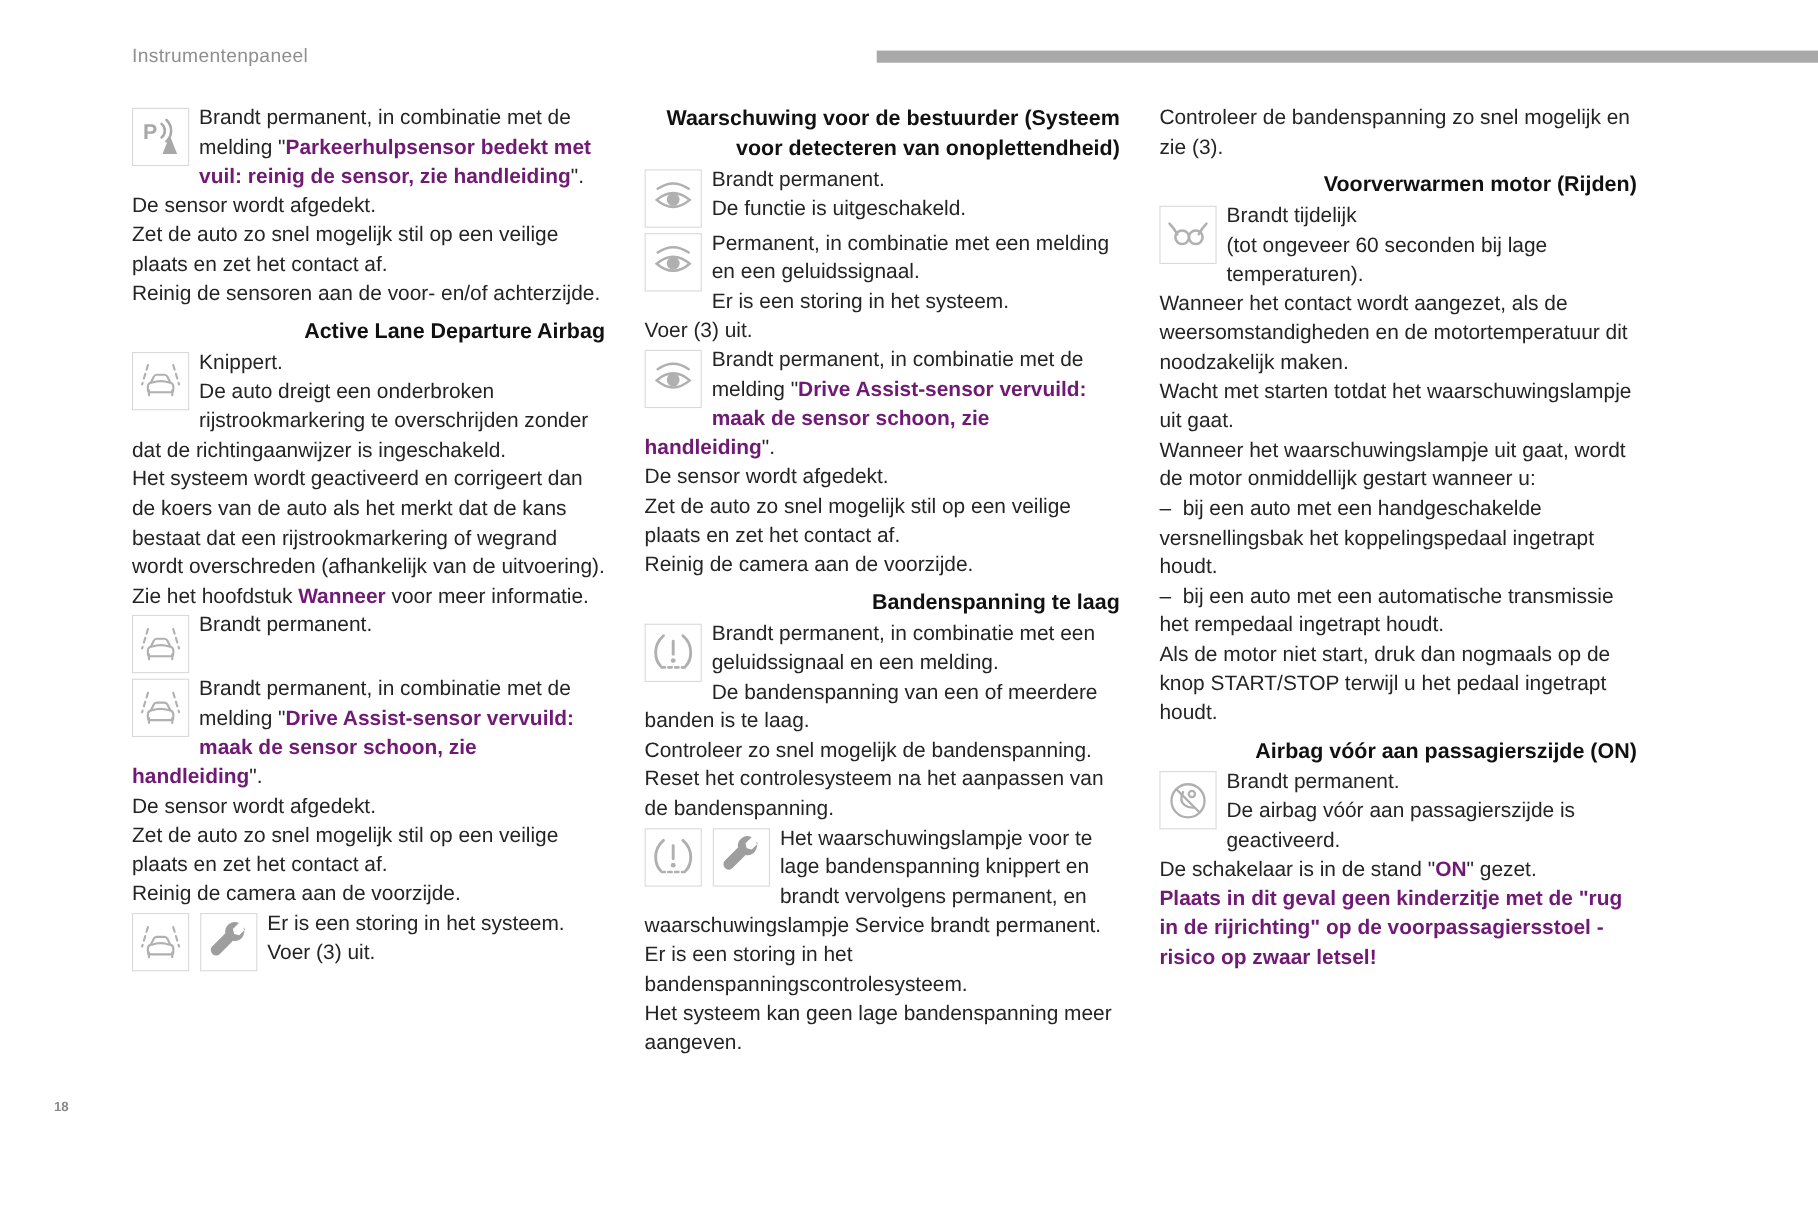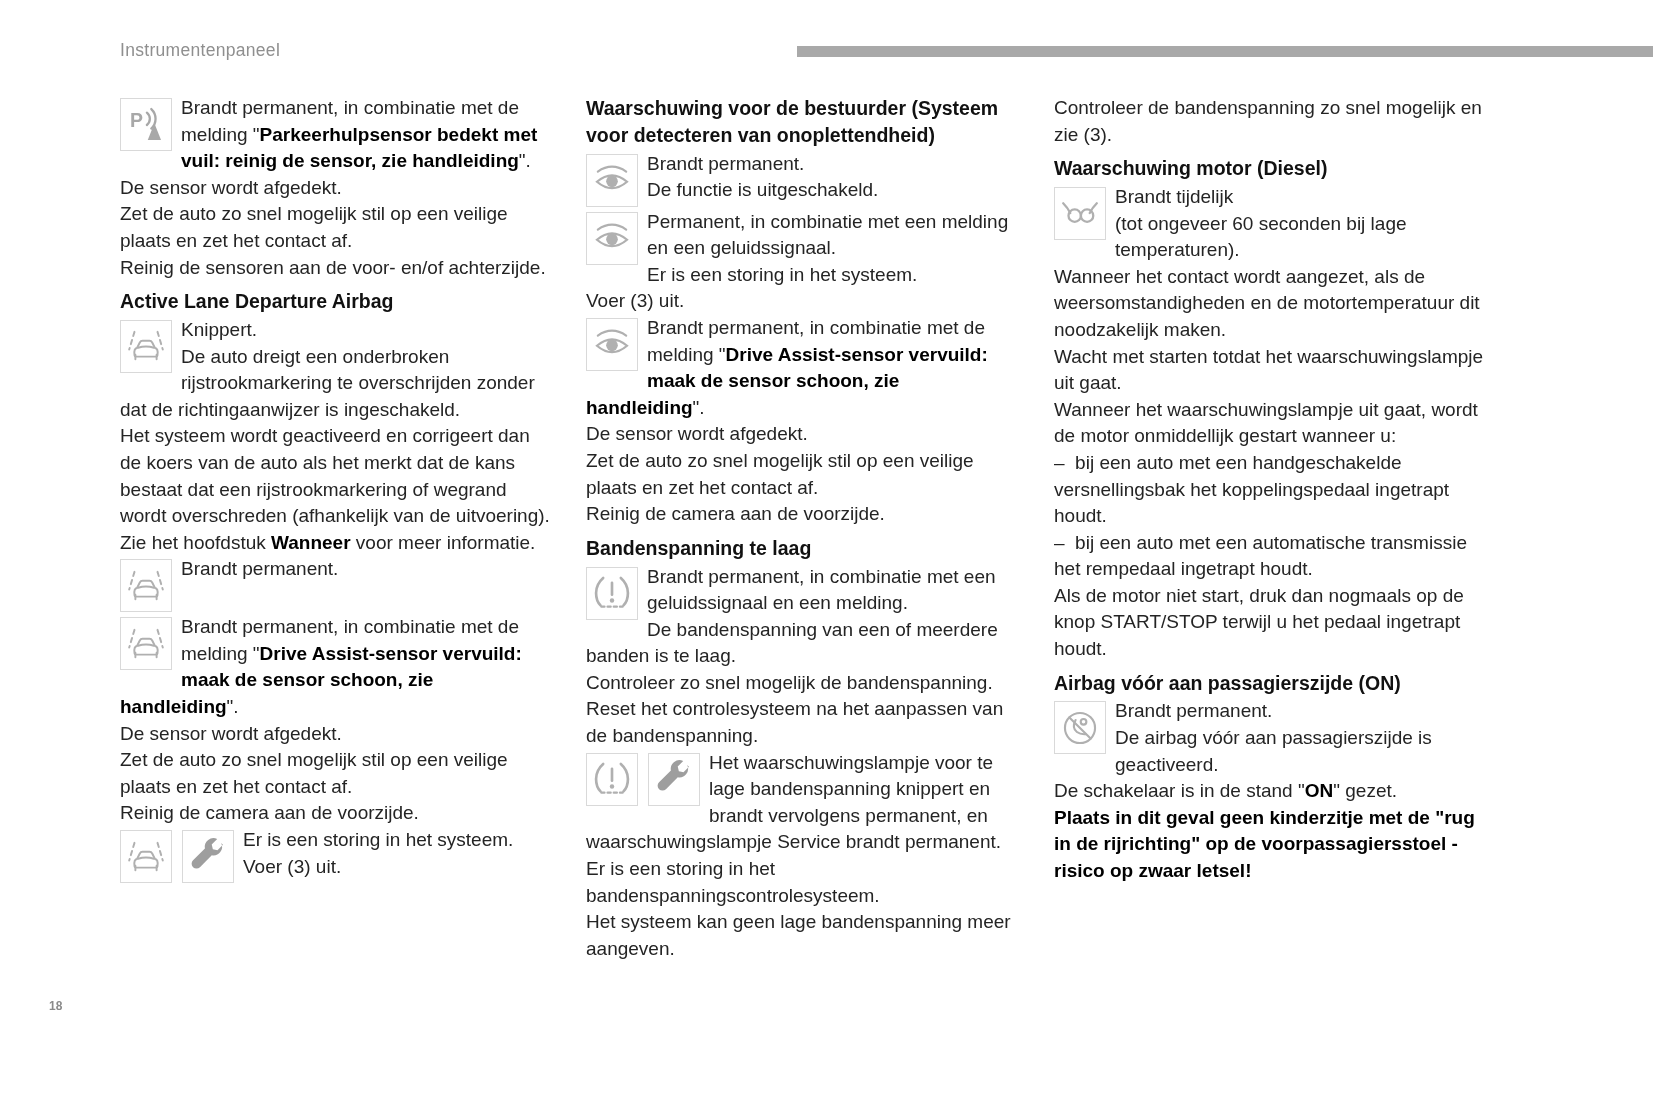--- a/index.html
+++ b/index.html
@@ -16,25 +16,25 @@
   }
   .columns{
     position:absolute;left:120px;top:95px;display:flex;gap:36px;
   }
   .col{font-size:19px;line-height:26.6px;}
   .col:nth-child(1){width:430px;}
   .col:nth-child(2){width:432px;}
   .col:nth-child(3){width:434px;}
   .col p{margin:0;}
   .section-heading{
-    font-weight:bold;color:#111;font-size:19.5px;line-height:26.8px;margin:7px 0 2px;
+    font-weight:bold;color:#111;font-size:19.5px;line-height:26.8px;margin:7px 0 2px;text-align:right;
   }
   .col > .section-heading:first-child{margin-top:0;}
   .block{clear:left;}
-  .block b{color:#000000;}
+  .block b{color:#701a75;}
   .icon-float{float:left;margin:3px 9px 2px 0;display:flex;gap:10px;}
   .icon-box{
     width:52px;height:53px;border:1px solid #d9d9d9;background:#fff;
     display:flex;align-items:center;justify-content:center;box-sizing:border-box;
   }
   .icon-box svg{width:46px;height:46px;display:block;}
   .page-number{
     position:absolute;left:49px;top:999px;font-size:12px;font-weight:bold;color:#8a8a8a;
   }
 </style>
@@ -233,21 +233,21 @@
         </span>
         <p><span>Het waarschuwingslampje voor te lage bandenspanning knippert en brandt vervolgens permanent, en waarschuwingslampje Service brandt permanent.</span></p>
         <p><span>Er is een storing in het bandenspanningscontrolesysteem.</span></p>
         <p><span>Het systeem kan geen lage bandenspanning meer aangeven.</span></p>
       </div>
     </div>
     <div class="col">
       <div class="block">
         <p><span>Controleer de bandenspanning zo snel mogelijk en zie (3).</span></p>
       </div>
-      <div class="section-heading">Waarschuwing motor (Diesel)</div>
+      <div class="section-heading">Voorverwarmen motor (Rijden)</div>
       <div class="block">
         <span class="icon-float">
           <span class="icon-box">
             <svg viewBox="0 0 52 52">
               <g fill="none" stroke="#b0b0b0" stroke-width="2.6" stroke-linecap="round">
                 <path d="M7 15 q5 5 8 11"></path>
                 <circle cx="20" cy="29" r="7"></circle>
                 <circle cx="34" cy="29" r="7"></circle>
                 <path d="M45 15 q-5 5-8 11"></path>
               </g>

